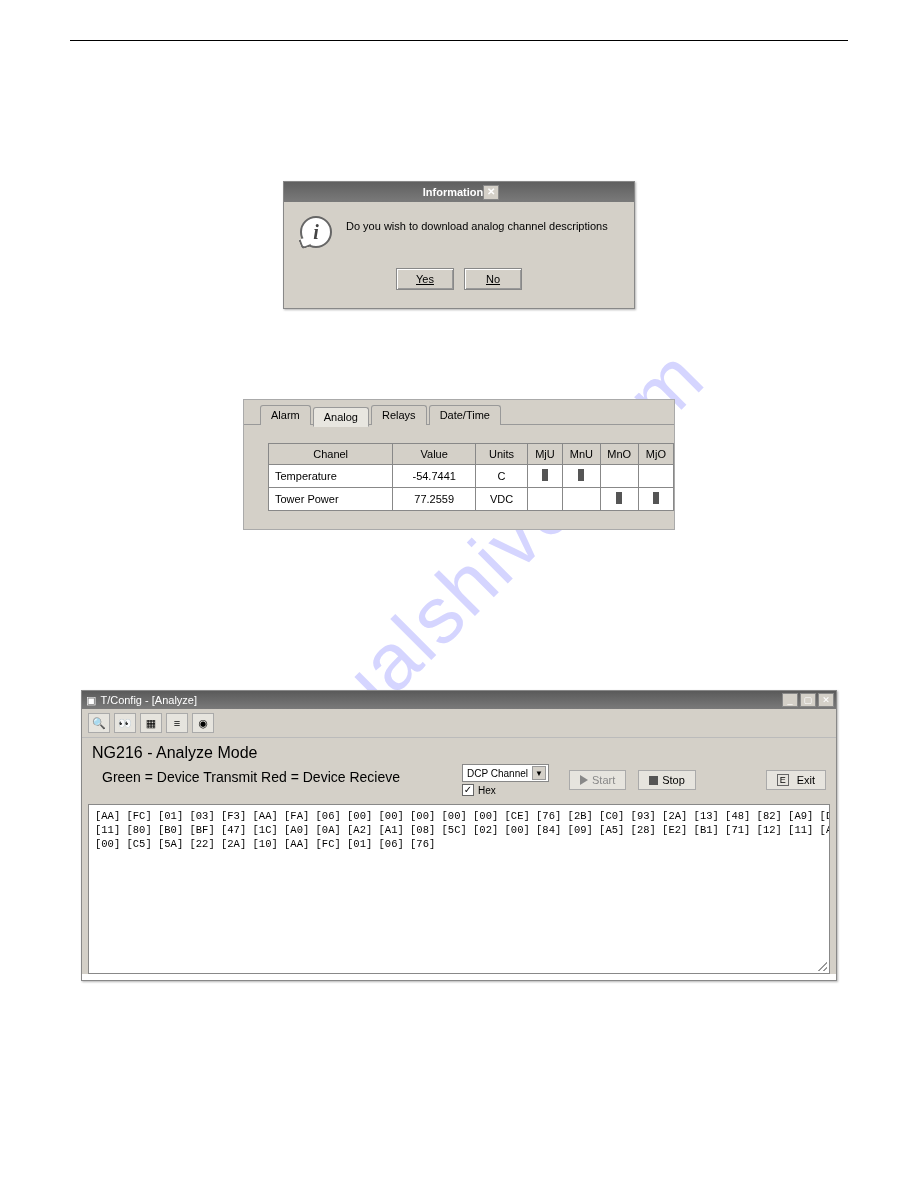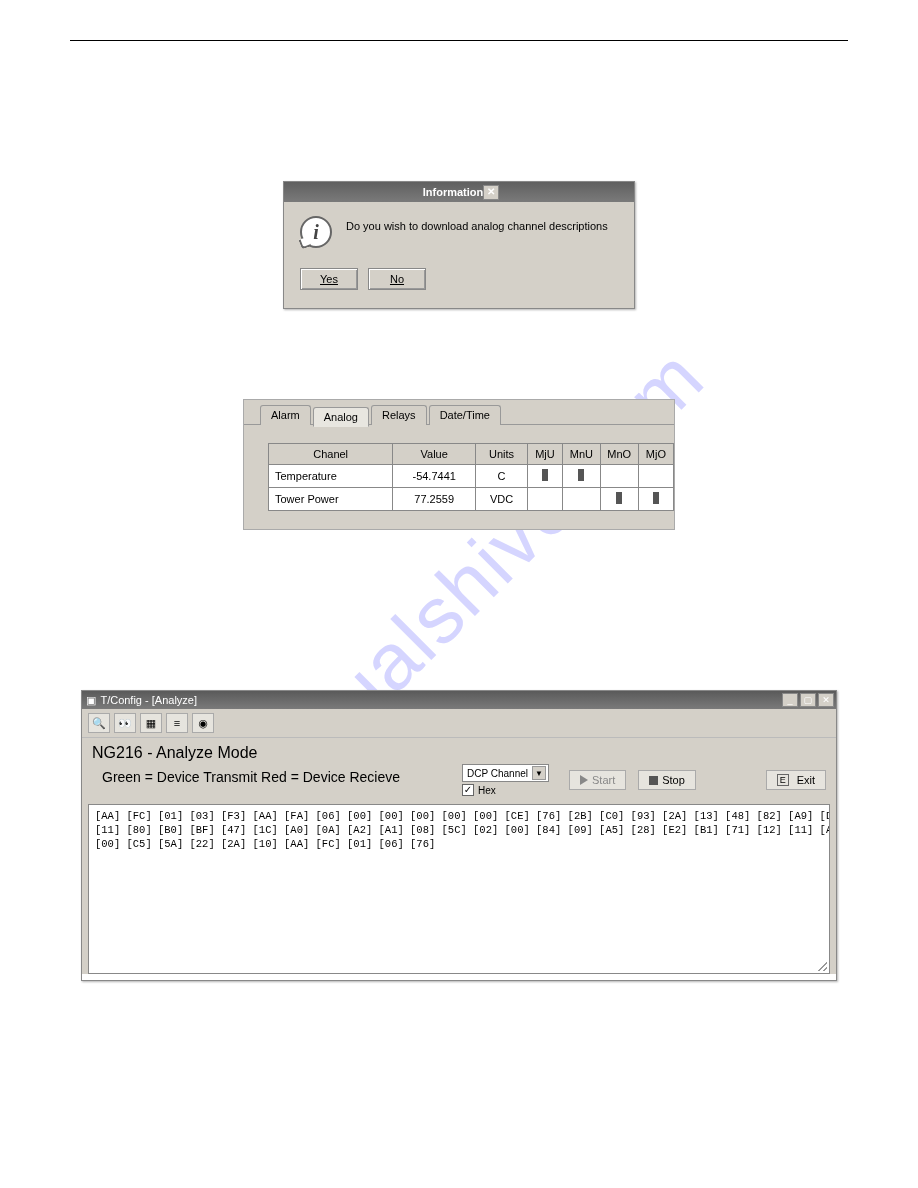--- a/index.html
+++ b/index.html
@@ -111,21 +111,21 @@
     bottom: -2px;
     transform: rotate(-20deg);
     border-radius: 0 0 0 4px;
   }
   .dlg-msg {
     font-size: 11px;
     padding-top: 4px;
   }
   .dlg-buttons {
     display: flex;
-    justify-content: flex-start;
+    justify-content: center;
     gap: 10px;
     padding-bottom: 4px;
   }
   .win-btn {
     min-width: 58px;
     height: 22px;
     background: #d4d0c8;
     border: 1px solid #888;
     box-shadow: inset 1px 1px 0 #fff, inset -1px -1px 0 #999;
     text-align: center;

